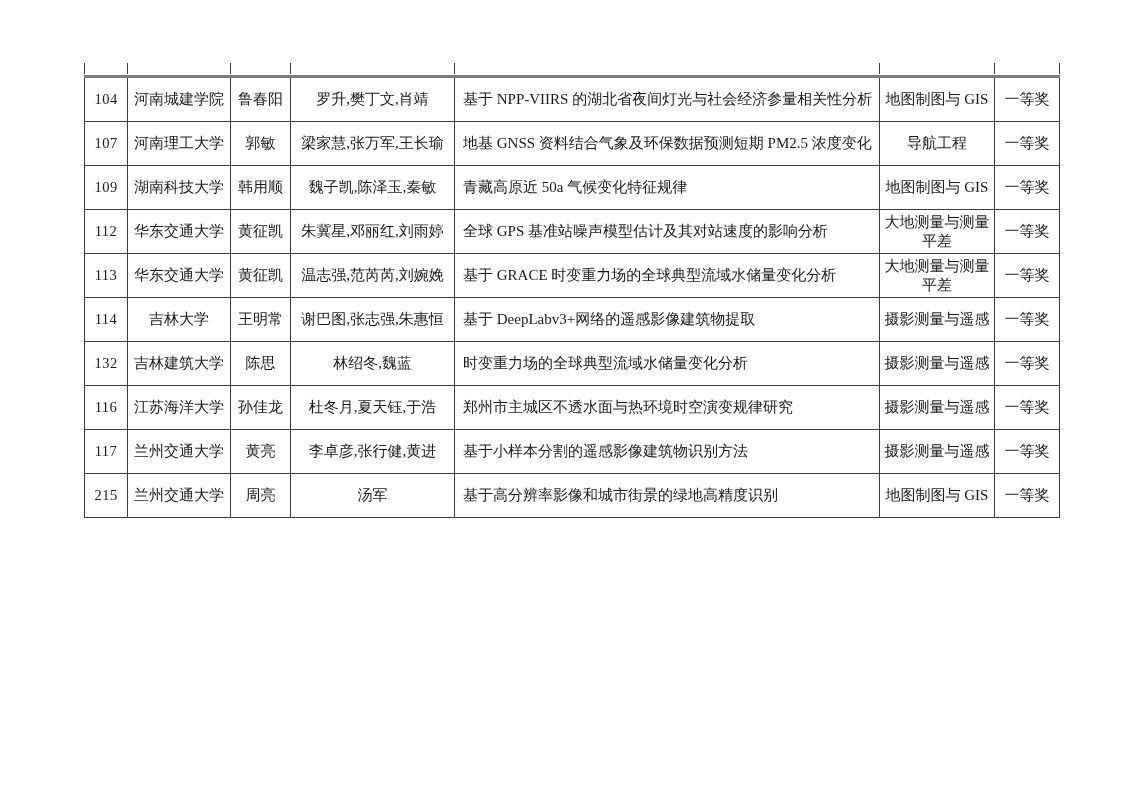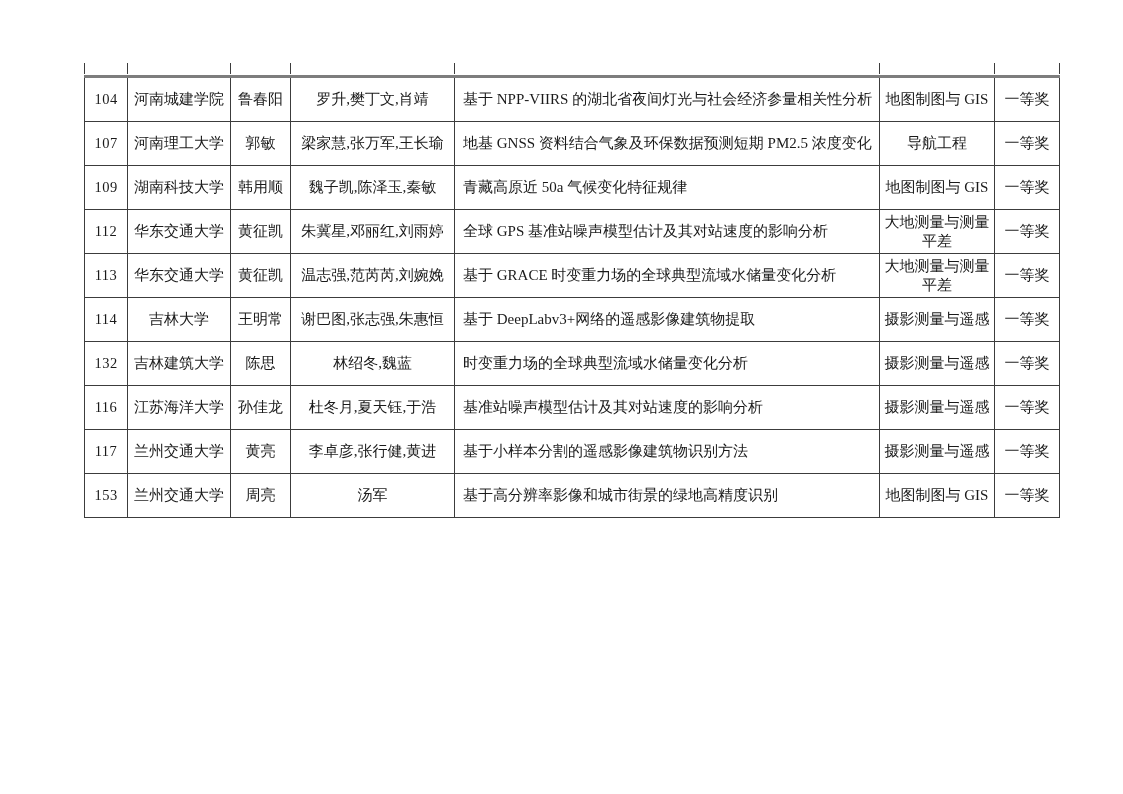--- a/index.html
+++ b/index.html
@@ -124,35 +124,35 @@
           <td class="col-team">林绍冬,魏蓝</td>
           <td class="col-title">时变重力场的全球典型流域水储量变化分析</td>
           <td class="col-category">摄影测量与遥感</td>
           <td class="col-award">一等奖</td>
         </tr>
         <tr>
           <td class="col-no">116</td>
           <td class="col-school">江苏海洋大学</td>
           <td class="col-leader">孙佳龙</td>
           <td class="col-team">杜冬月,夏天钰,于浩</td>
-          <td class="col-title">基准站噪声模型估计及其对站速度的影响分析</td>
+          <td class="col-title">郑州市主城区不透水面与热环境时空演变规律研究</td>
           <td class="col-category">摄影测量与遥感</td>
           <td class="col-award">一等奖</td>
         </tr>
         <tr>
           <td class="col-no">117</td>
           <td class="col-school">兰州交通大学</td>
           <td class="col-leader">黄亮</td>
           <td class="col-team">李卓彦,张行健,黄进</td>
           <td class="col-title">基于小样本分割的遥感影像建筑物识别方法</td>
           <td class="col-category">摄影测量与遥感</td>
           <td class="col-award">一等奖</td>
         </tr>
         <tr>
-          <td class="col-no">153</td>
+          <td class="col-no">215</td>
           <td class="col-school">兰州交通大学</td>
           <td class="col-leader">周亮</td>
           <td class="col-team">汤军</td>
           <td class="col-title">基于高分辨率影像和城市街景的绿地高精度识别</td>
           <td class="col-category">地图制图与 GIS</td>
           <td class="col-award">一等奖</td>
         </tr>
       </tbody>
   </table>
 <div class="stub" style="left: 84px; top: 63px; height: 11px;"></div>

